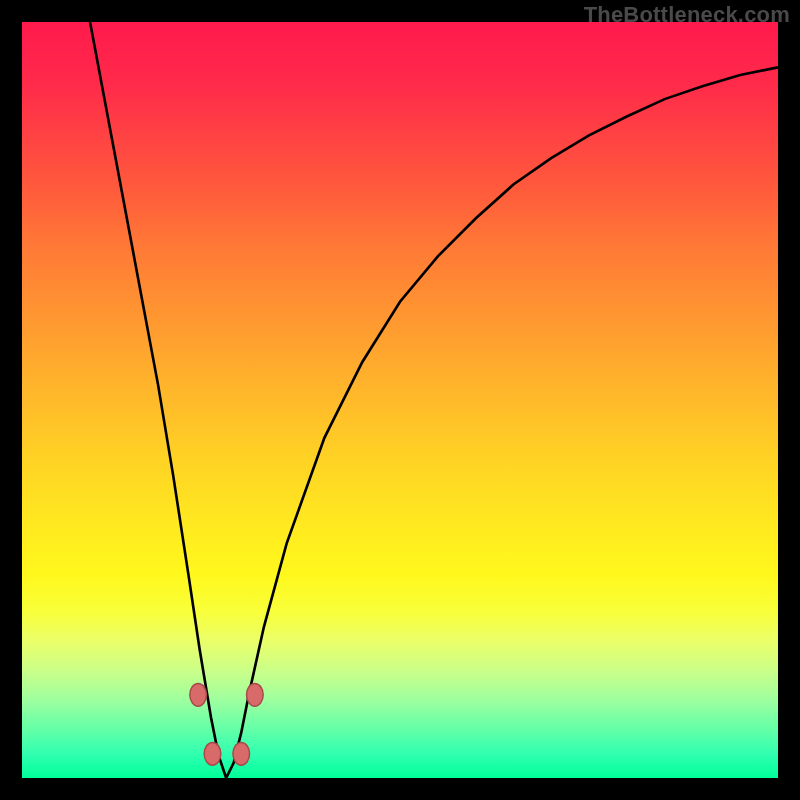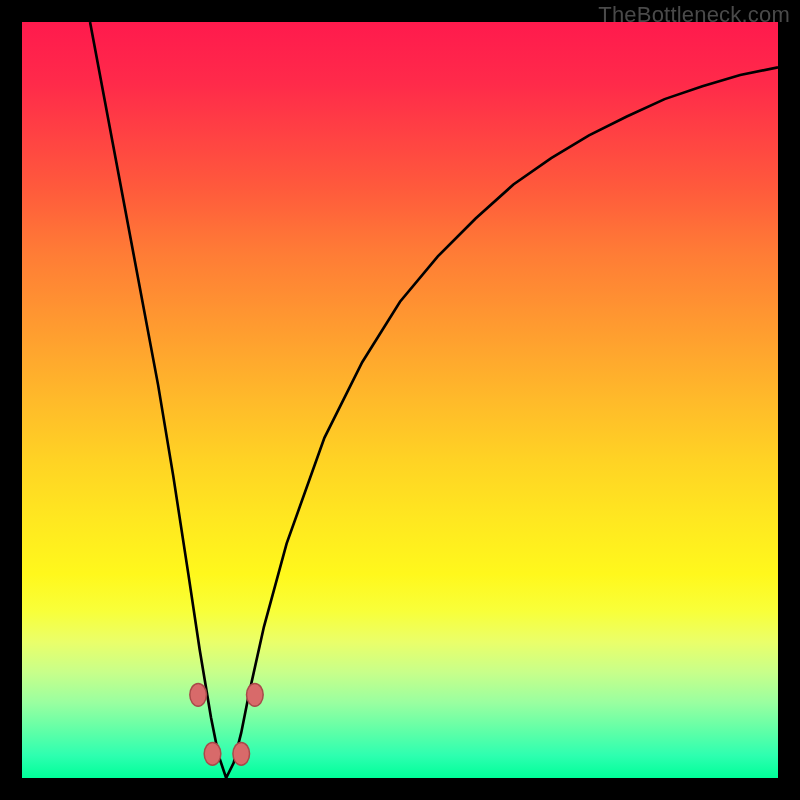--- a/index.html
+++ b/index.html
@@ -35,21 +35,21 @@
       #2effb0 97%,
       #00ff99 100%
     );
   }
   .watermark {
     position: absolute;
     top: 2px;
     right: 10px;
     color: #4a4a4a;
     font-size: 22px;
-    font-weight: 400;
+    font-weight: 700;
     letter-spacing: 0.2px;
     z-index: 10;
   }
   svg.curve {
     position: absolute;
     left: 0;
     top: 0;
     width: 756px;
     height: 756px;
     z-index: 5;

